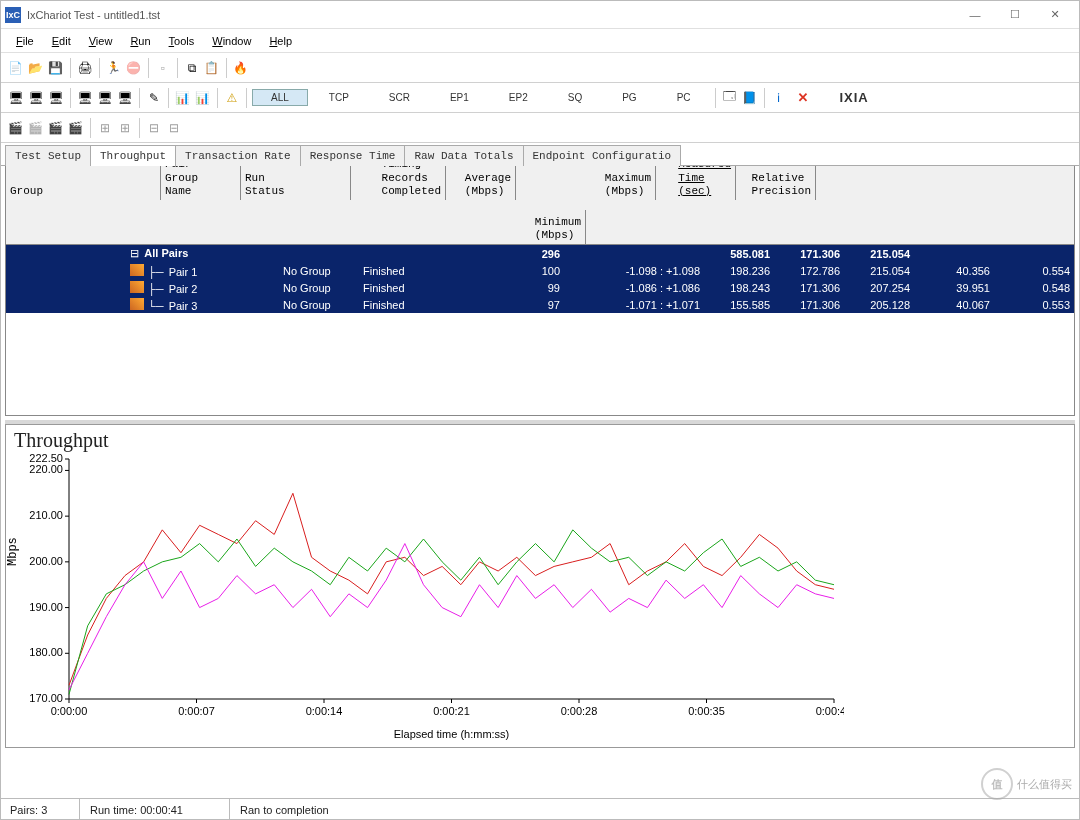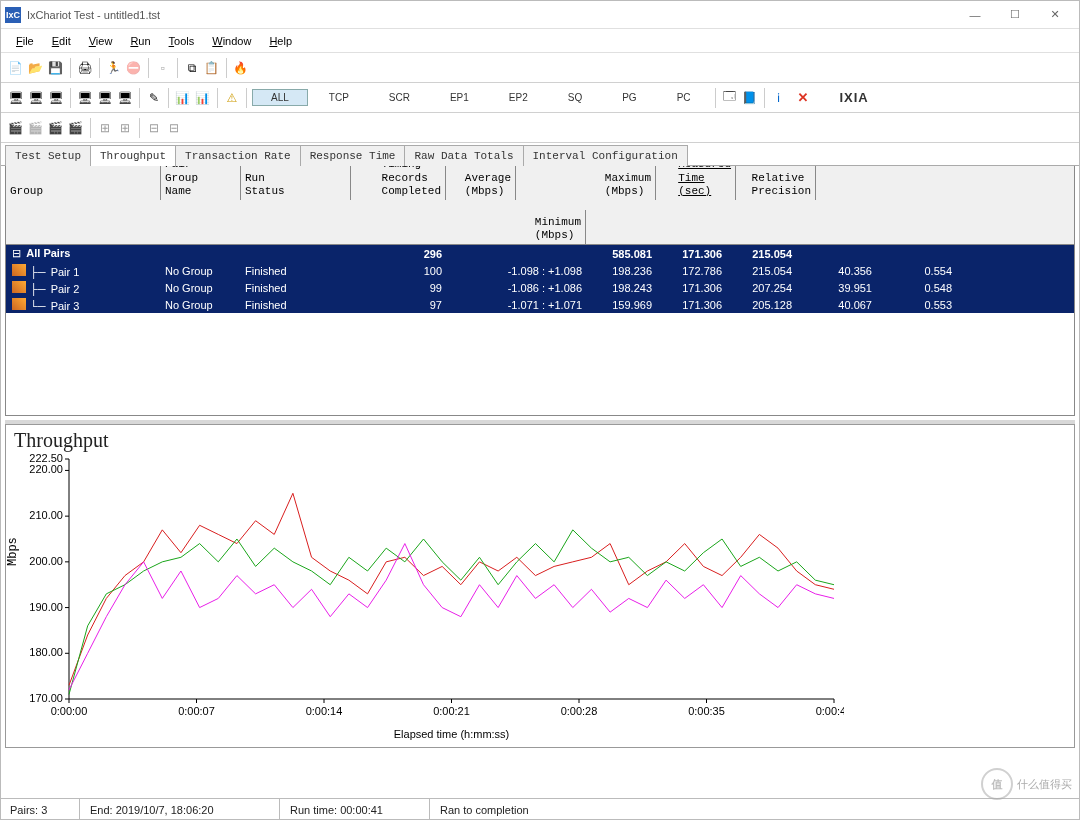--- a/index.html
+++ b/index.html
@@ -19,21 +19,21 @@
 .tb-txt.sel{border:1px solid #8aa;background:#d5e8f5;}
 .brand{margin-left:8px;display:flex;align-items:center;gap:3px;}
 .brand .x{color:#d32;font-weight:bold;font-size:13px;}
 .brand .ixia{color:#333;font-weight:bold;font-size:13px;letter-spacing:1px;padding-left:28px;}
 .tabs{display:flex;border-bottom:1px solid #aaa;margin-top:1px;padding-left:4px;}
 .tab{padding:4px 9px;border:1px solid #aaa;border-bottom:none;background:#f0f0f0;color:#333;font-family:"Courier New",monospace;font-size:11px;margin-right:-1px;top:1px;position:relative;}
 .tab.active{background:#fff;z-index:2;}
 .grid{border:1px solid #888;border-top:none;margin:0 4px;overflow:auto;height:250px;}
 .ghead{display:flex;background:#f0f0f0;border-bottom:1px solid #888;}
 .gh{border-right:1px solid #888;padding:2px 4px;font-family:"Courier New",monospace;font-size:11px;color:#000;display:flex;align-items:flex-end;line-height:1.2;height:34px;}
-.grow{display:flex;background:#0a246a;color:#fff;font-family:"Courier New",monospace;font-size:11px;height:17px;align-items:center;}
+.grow{display:flex;background:#0a246a;color:#fff;font-family:"Courier New",monospace;font-size:11px;height:17px;align-items:center;justify-content:flex-end;}
 .grow.allp{background:#0a246a;}
 .gc{padding:1px 4px;white-space:nowrap;overflow:hidden;}
 .pic{width:14px;height:12px;background:linear-gradient(45deg,#c62,#fa3);margin:0 2px;display:inline-block;}
 .tree{color:#fff;padding:0 2px;}
 .scrollbar-h{height:17px;background:#f0f0f0;border-top:1px solid #ccc;position:relative;}
 .scrollbar-h::before,.scrollbar-h::after{content:"";position:absolute;width:17px;height:15px;top:0;border:1px solid #ccc;background:#f4f4f4;}
 .scrollbar-h::before{left:0;}
 .scrollbar-h::after{right:0;}
 .chartarea{display:flex;margin:4px;border-top:4px solid #d8d8d8;height:328px;}
 .chart{flex:1;border:1px solid #999;padding:4px 8px;position:relative;overflow:hidden;}
@@ -137,21 +137,21 @@
   <span class="tb-ico" style="opacity:.4">⊟</span>
   <span class="tb-ico" style="opacity:.4">⊟</span>
 </div>
 
 <div class="tabs">
   <div class="tab">Test Setup</div>
   <div class="tab active">Throughput</div>
   <div class="tab">Transaction Rate</div>
   <div class="tab">Response Time</div>
   <div class="tab">Raw Data Totals</div>
-  <div class="tab">Interval Configuration</div>
+  <div class="tab">Endpoint Configuratio</div>
 </div>
 
 <div class="grid">
   <div class="ghead" id="ghead">
       <div class="gh" style="width: 155px;">Group</div>
       <div class="gh" style="width: 80px;">Pair<br>Group<br>Name</div>
       <div class="gh" style="width: 110px;">Run<br>Status</div>
       <div class="gh" style="width: 95px; justify-content: flex-end;">Timing<br>Records<br>Completed</div>
       <div class="gh" style="width: 70px; justify-content: flex-end;">Average<br>(Mbps)</div>
       <div class="gh" style="width: 70px; justify-content: flex-end; margin-top: 44px;">Minimum<br>(Mbps)</div>
@@ -195,21 +195,21 @@
   <div class="gc" style="width:70px;text-align:right">207.254</div>
   <div class="gc" style="width:80px;text-align:right">39.951</div>
   <div class="gc" style="width:80px;text-align:right">0.548</div>
       </div>
       <div class="grow">
   <div class="gc" style="width:155px"><span class="pic"></span><span class="tree">└─</span> Pair 3</div>
   <div class="gc" style="width:80px">No Group</div>
   <div class="gc" style="width:110px">Finished</div>
   <div class="gc" style="width:95px;text-align:right">97</div>
   <div class="gc" style="width:140px;text-align:right">-1.071 : +1.071</div>
-  <div class="gc" style="width:70px;text-align:right">159.969</div>
+  <div class="gc" style="width:70px;text-align:right">155.585</div>
   <div class="gc" style="width:70px;text-align:right">171.306</div>
   <div class="gc" style="width:70px;text-align:right">205.128</div>
   <div class="gc" style="width:80px;text-align:right">40.067</div>
   <div class="gc" style="width:80px;text-align:right">0.553</div>
       </div>
     </div>
   <div style="height:140px;background:#fff"></div>
   <div class="scrollbar-h"></div>
 </div>
 
@@ -251,21 +251,20 @@
         <line x1="55" y1="245" x2="820" y2="245" stroke="#000"></line>
         <path d="M55 231.28571428571428 L73.65853658536585 181 L92.3170731707317 144.42857142857144 L110.97560975609755 121.57142857142858 L129.6341463414634 107.85714285714286 L148.2926829268293 75.85714285714283 L166.9512195121951 98.7142857142857 L185.609756097561 71.28571428571428 L204.26829268292684 80.42857142857142 L222.9268292682927 89.57142857142856 L241.58536585365854 66.71428571428572 L260.2439024390244 80.42857142857142 L278.9024390243902 39.285714285714306 L297.5609756097561 103.28571428571428 L316.219512195122 117 L334.8780487804878 126.14285714285714 L353.5365853658537 139.85714285714286 L372.1951219512195 107.85714285714286 L390.8536585365854 103.28571428571428 L409.51219512195127 121.57142857142858 L428.1707317073171 112.42857142857142 L446.8292682926829 130.71428571428572 L465.4878048780488 107.85714285714286 L484.1463414634147 117 L502.80487804878044 103.28571428571428 L521.4634146341464 121.57142857142858 L540.1219512195122 112.42857142857142 L558.780487804878 107.85714285714286 L577.439024390244 103.28571428571428 L596.0975609756098 89.57142857142856 L614.7560975609756 130.71428571428572 L633.4146341463414 117 L652.0731707317074 107.85714285714286 L670.7317073170732 89.57142857142856 L689.390243902439 112.42857142857142 L708.0487804878048 121.57142857142858 L726.7073170731708 103.28571428571428 L745.3658536585366 80.42857142857142 L764.0243902439025 94.14285714285714 L782.6829268292682 117 L801.3414634146342 130.71428571428572 L820 135.28571428571428 " fill="none" stroke="#d81e1e" stroke-width="1"></path>
         <path d="M55 240.42857142857142 L73.65853658536585 171.85714285714283 L92.3170731707317 139.85714285714286 L110.97560975609755 130.71428571428572 L129.6341463414634 117 L148.2926829268293 107.85714285714286 L166.9512195121951 103.28571428571428 L185.609756097561 89.57142857142856 L204.26829268292684 107.85714285714286 L222.9268292682927 85 L241.58536585365854 112.42857142857142 L260.2439024390244 94.14285714285714 L278.9024390243902 107.85714285714286 L297.5609756097561 117 L316.219512195122 130.71428571428572 L334.8780487804878 103.28571428571428 L353.5365853658537 117 L372.1951219512195 94.14285714285714 L390.8536585365854 107.85714285714286 L409.51219512195127 85 L428.1707317073171 107.85714285714286 L446.8292682926829 126.14285714285714 L465.4878048780488 103.28571428571428 L484.1463414634147 130.71428571428572 L502.80487804878044 107.85714285714286 L521.4634146341464 89.57142857142856 L540.1219512195122 107.85714285714286 L558.780487804878 75.85714285714283 L577.439024390244 94.14285714285714 L596.0975609756098 107.85714285714286 L614.7560975609756 103.28571428571428 L633.4146341463414 121.57142857142858 L652.0731707317074 107.85714285714286 L670.7317073170732 117 L689.390243902439 98.7142857142857 L708.0487804878048 85 L726.7073170731708 112.42857142857142 L745.3658536585366 103.28571428571428 L764.0243902439025 117 L782.6829268292682 107.85714285714286 L801.3414634146342 126.14285714285714 L820 130.71428571428572 " fill="none" stroke="#1aa51a" stroke-width="1"></path>
         <path d="M55 235.85714285714286 L73.65853658536585 199.28571428571428 L92.3170731707317 162.71428571428572 L110.97560975609755 130.71428571428572 L129.6341463414634 107.85714285714286 L148.2926829268293 144.42857142857144 L166.9512195121951 117 L185.609756097561 153.57142857142858 L204.26829268292684 144.42857142857144 L222.9268292682927 121.57142857142858 L241.58536585365854 139.85714285714286 L260.2439024390244 130.71428571428572 L278.9024390243902 153.57142857142858 L297.5609756097561 135.28571428571428 L316.219512195122 162.71428571428572 L334.8780487804878 139.85714285714286 L353.5365853658537 153.57142857142858 L372.1951219512195 126.14285714285714 L390.8536585365854 89.57142857142856 L409.51219512195127 130.71428571428572 L428.1707317073171 153.57142857142858 L446.8292682926829 162.71428571428572 L465.4878048780488 130.71428571428572 L484.1463414634147 153.57142857142858 L502.80487804878044 121.57142857142858 L521.4634146341464 144.42857142857144 L540.1219512195122 130.71428571428572 L558.780487804878 153.57142857142858 L577.439024390244 135.28571428571428 L596.0975609756098 158.14285714285714 L614.7560975609756 144.42857142857144 L633.4146341463414 153.57142857142858 L652.0731707317074 126.14285714285714 L670.7317073170732 144.42857142857144 L689.390243902439 130.71428571428572 L708.0487804878048 153.57142857142858 L726.7073170731708 121.57142857142858 L745.3658536585366 139.85714285714286 L764.0243902439025 153.57142857142858 L782.6829268292682 130.71428571428572 L801.3414634146342 139.85714285714286 L820 144.42857142857144 " fill="none" stroke="#e81ee8" stroke-width="1"></path>
       </svg>
   </div>
 </div>
 
 <div class="statusbar">
   <div class="sb-cell" style="width:80px">Pairs: 3</div>
-  <div class="sb-cell" style="width:200px">End: 2019/10/7, 18:06:20</div>
   <div class="sb-cell" style="width:150px">Run time: 00:00:41</div>
   <div class="sb-cell" style="flex:1;border-right:none">Ran to completion</div>
 </div>
 
 <div class="watermark">
   <div class="wm-circ">值</div>
     <span>什么值得买</span>
 </div>
 
 </body></html>

